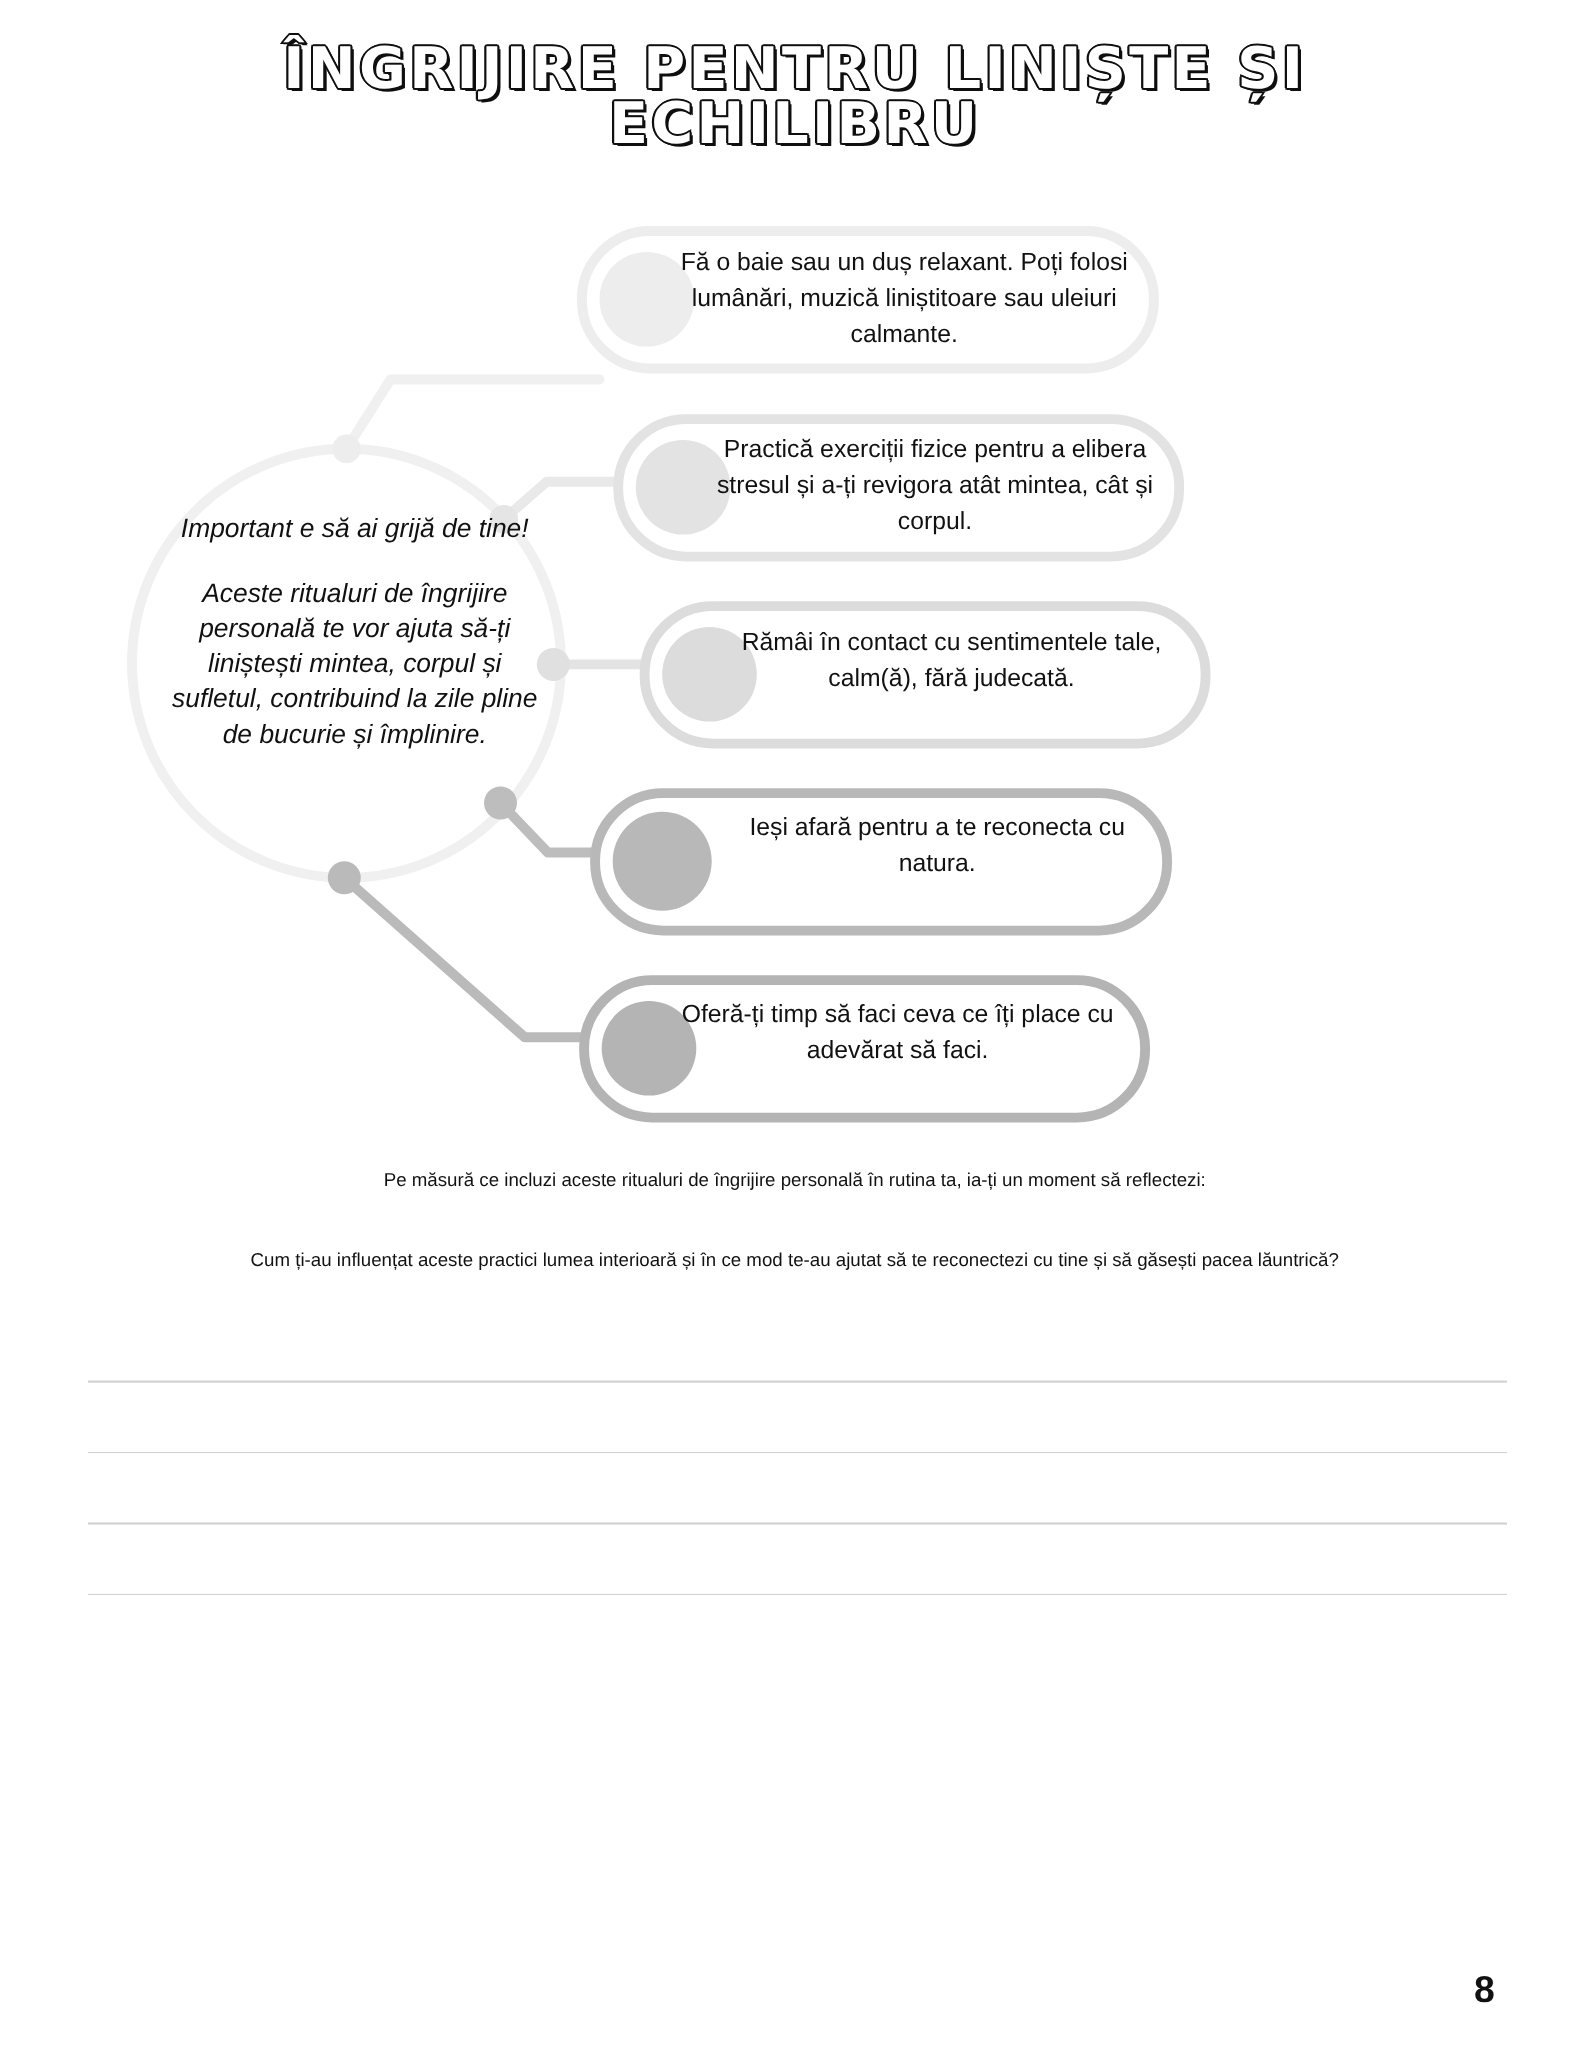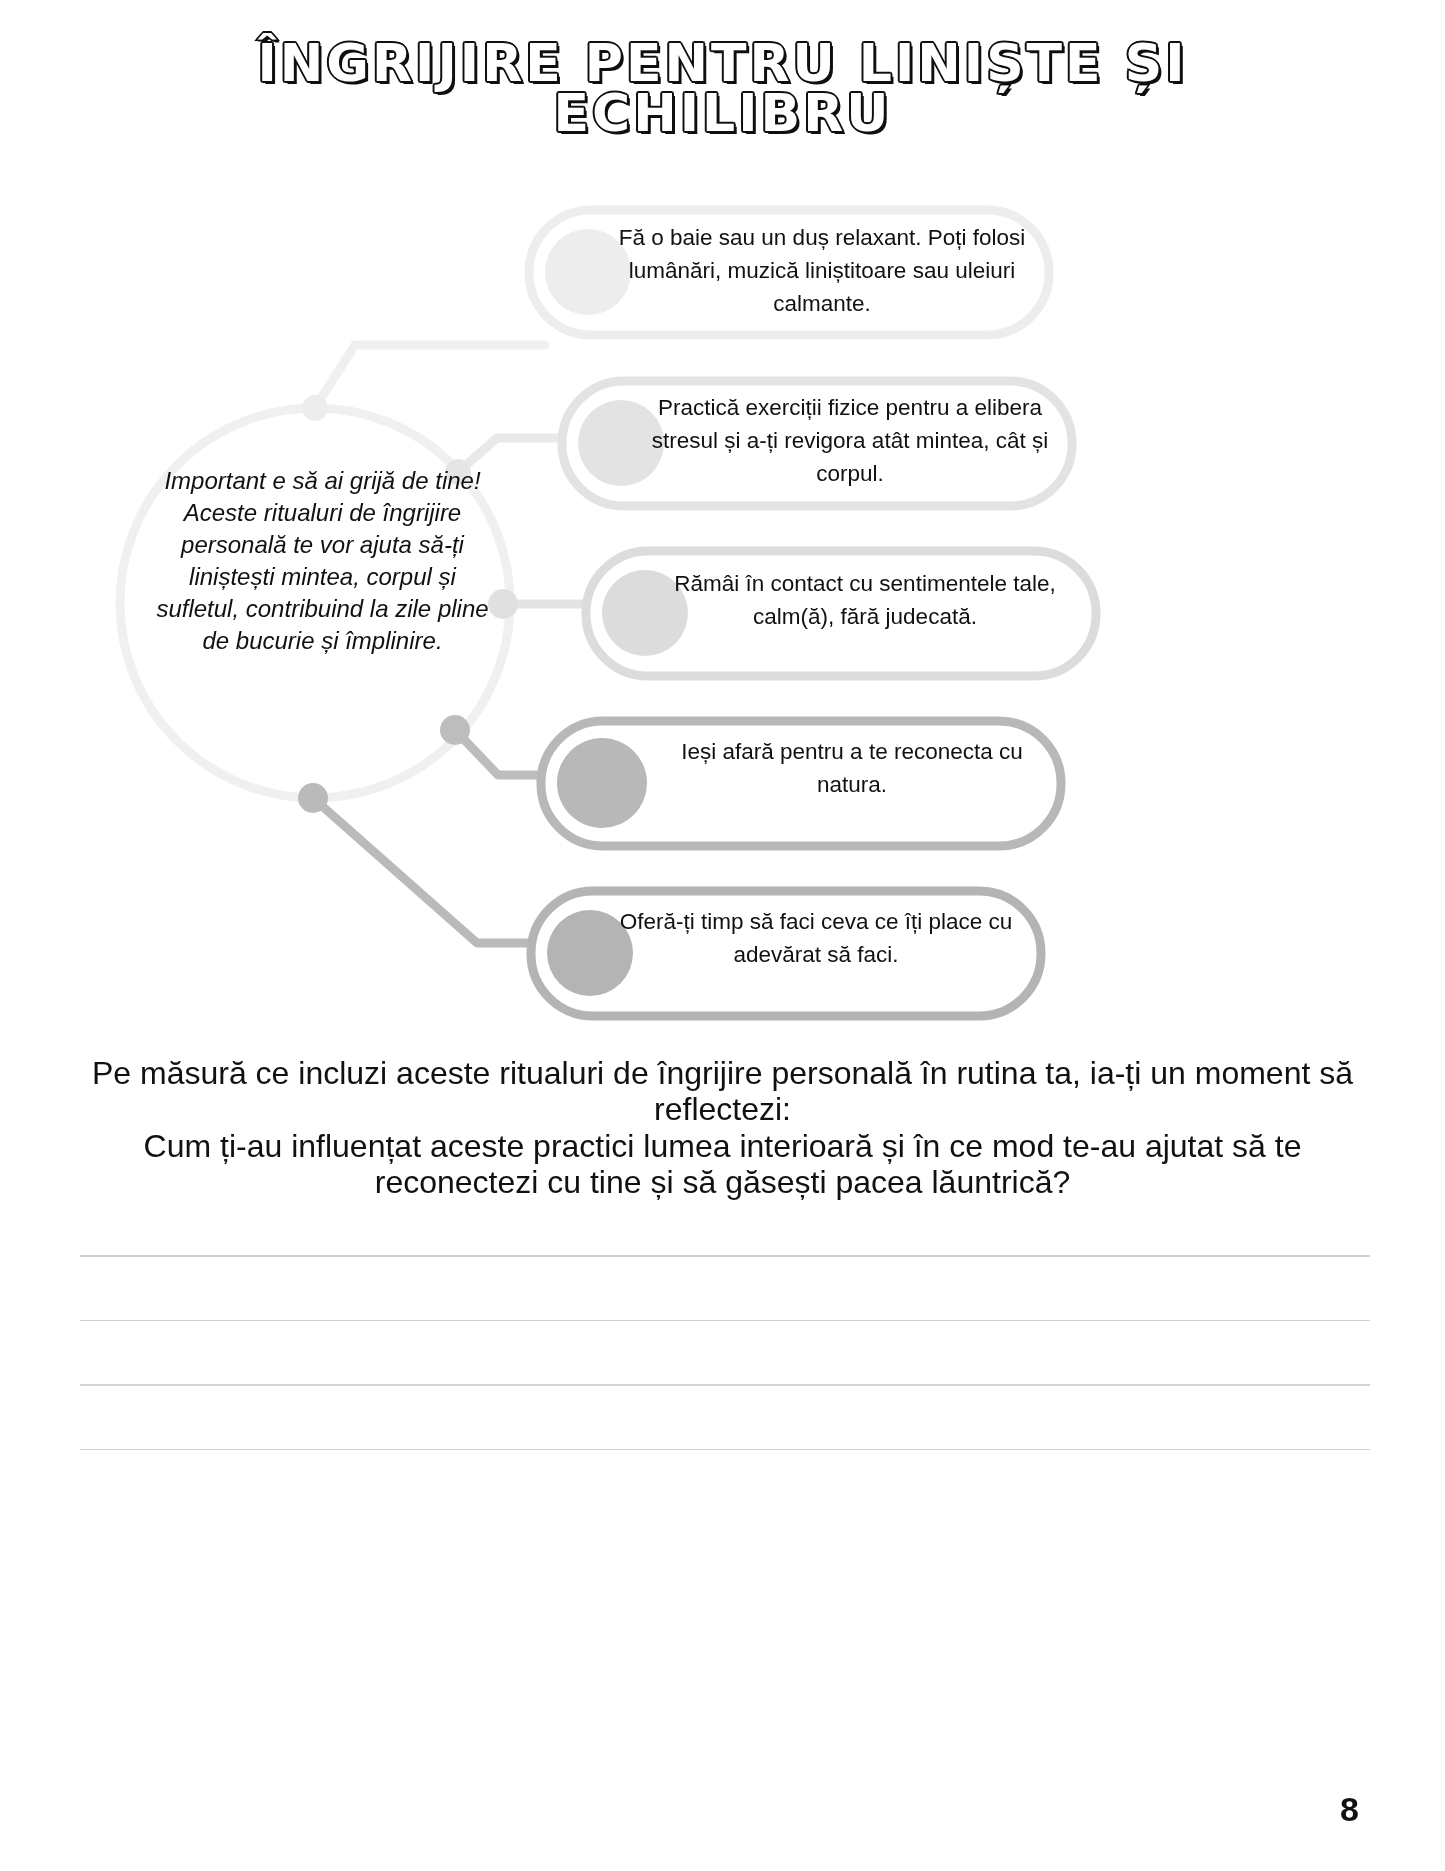--- a/index.html
+++ b/index.html
@@ -58,21 +58,21 @@
     position: absolute;
     left: 150px;
     top: 270px;
     width: 345px;
     text-align: center;
     font-style: italic;
     font-size: 24px;
     line-height: 32px;
     color: #111111;
   }
-  .circle-text p + p { }
+  .circle-text p + p { margin-top: 27px; }
 
   
   .pill-label {
     position: absolute;
     text-align: center;
     font-size: 22.5px;
     line-height: 33px;
     color: #111111;
   }
   .pl-1 { left: 612px; top: 26px;  width: 420px; }
@@ -80,21 +80,21 @@
   .pl-3 { left: 655px; top: 372px; width: 420px; }
   .pl-4 { left: 662px; top: 540px; width: 380px; }
   .pl-5 { left: 616px; top: 710px; width: 400px; }
 
   
   .reflect {
     position: absolute;
     left: 80px;
     width: 1285px;
     text-align: center;
-    font-size: 32px;
+    font-size: 17px;
     line-height: 36px;
     color: #111111;
   }
   .reflect-1 { top: 1055px; }
   .reflect-2 { top: 1128px; }
 
   
   .lines {
     position: absolute;
     left: 80px;

